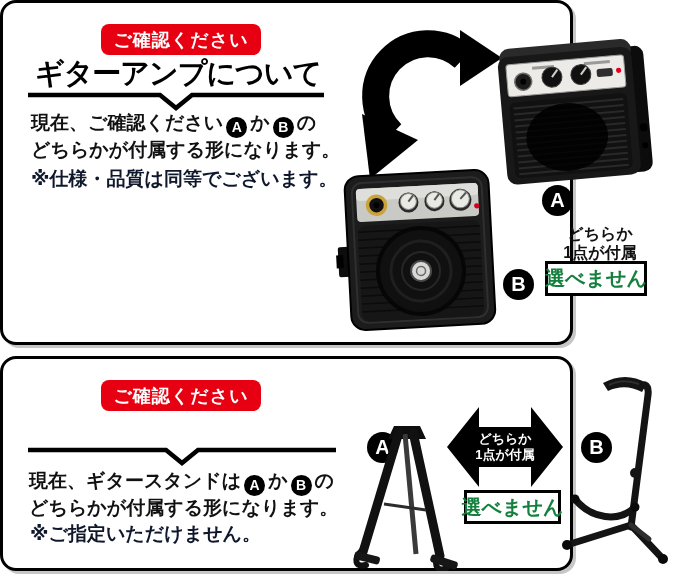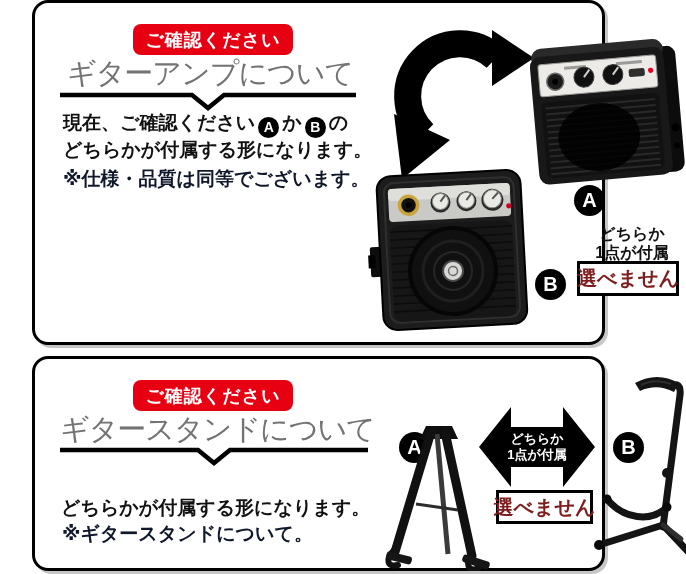--- a/index.html
+++ b/index.html
@@ -13,41 +13,40 @@
     overflow: hidden;
   }
   .panel {
     position: absolute;
     left: 0;
     width: 573px;
     background: #fff;
     border: 3px solid #000;
     border-radius: 16px;
     box-shadow: 3px 3px 0 rgba(0,0,0,.22);
-    margin-left: 32px;
   }
   .panel-1 { top: 0; height: 345px; }
   .panel-2 { top: 356px; height: 215px; }
 
   .badge {
     position: absolute;
     left: 98px; top: 21px;
     width: 160px; height: 31px;
     background: #e60012;
     color: #fff;
     border-radius: 8px;
     display: flex; align-items: center; justify-content: center;
     font-size: 18px; font-weight: bold; letter-spacing: 1px;
     white-space: nowrap;
   }
   .title {
     position: absolute;
-    color: #737373;
+    color: #000000;
     font-size: 29px;
-    font-weight: 400;
+    font-weight: 700;
     letter-spacing: -1px;
     white-space: nowrap;
   }
   .panel-1 .title { left: 32px; top: 51px; }
   .panel-2 .title { left: 25px; top: 51px; }
 
   .rule { position: absolute; }
   .panel-1 .rule { left: 24px; top: 89px; }
   .panel-2 .rule { left: 24px; top: 88px; }
 
@@ -101,21 +100,21 @@
     left: 543px; top: 221px; width: 108px;
     text-align: center;
     font-size: 16px; font-weight: bold;
     color: #111; line-height: 19px;
   }
   .no-choice {
     position: absolute;
     background: #fff;
     border: 3px solid #000;
     display: flex; align-items: center; justify-content: center;
-    font-size: 20px; font-weight: bold; color: #7f1d1d;
+    font-size: 20px; font-weight: bold; color: #15803d;
     white-space: nowrap;
   }
   .p1-no-choice { left: 542px; top: 258px; width: 102px; height: 35px; }
   .p2-no-choice { left: 461px; top: 131px; width: 97px; height: 34px; }
 
   .swap-arrow { position: absolute; left: 345px; top: 15px; }
   .amp-a      { position: absolute; left: 489px; top: 20px; }
   .amp-b      { position: absolute; left: 333px; top: 160px; }
 
   .stand-a    { position: absolute; left: 347px; top: 67px; }
@@ -222,29 +221,31 @@
       <div>1点が付属</div>
     </div>
 
     <div class="no-choice p1-no-choice">選べません</div>
   </section>
 
   <section class="panel panel-2">
 
     <div class="badge">ご確認ください</div>
 
-    <h1 class="title">ギタースタンドについて</h1>
 
     <svg class="rule" width="310" height="19" viewBox="0 0 310 19">
       <path d="M1 3 H139 L155 16 L171 3 H309" fill="none" stroke="#000" stroke-width="4.5"></path>
     </svg>
 
+    <div class="body-line line1">
+      <span>現在、ギタースタンドは</span><span class="inline-badge">A</span><span>か</span><span class="inline-badge">B</span><span>の</span>
+    </div>
     <div class="body-line line2">どちらかが付属する形になります。</div>
 
-    <div class="note">※ギタースタンドについて。</div>
+    <div class="note">※ご指定いただけません。</div>
 
     <div class="photo-label p2-label-a">A</div>
     <div class="photo-label p2-label-b">B</div>
 
     <svg class="stand-a" width="114" height="145" viewBox="0 0 114 145">
       <polygon points="44,0 70,0 76,13 38,13" fill="#0e0e0e"></polygon>
       <line x1="55" y1="8" x2="66" y2="128" stroke="#3a3a3a" stroke-width="5"></line>
       <line x1="49" y1="6" x2="13" y2="126" stroke="#111" stroke-width="9" stroke-linecap="round"></line>
       <line x1="63" y1="6" x2="90" y2="130" stroke="#111" stroke-width="9" stroke-linecap="round"></line>
       <line x1="34" y1="78" x2="76" y2="84" stroke="#2c2c2c" stroke-width="3"></line>

